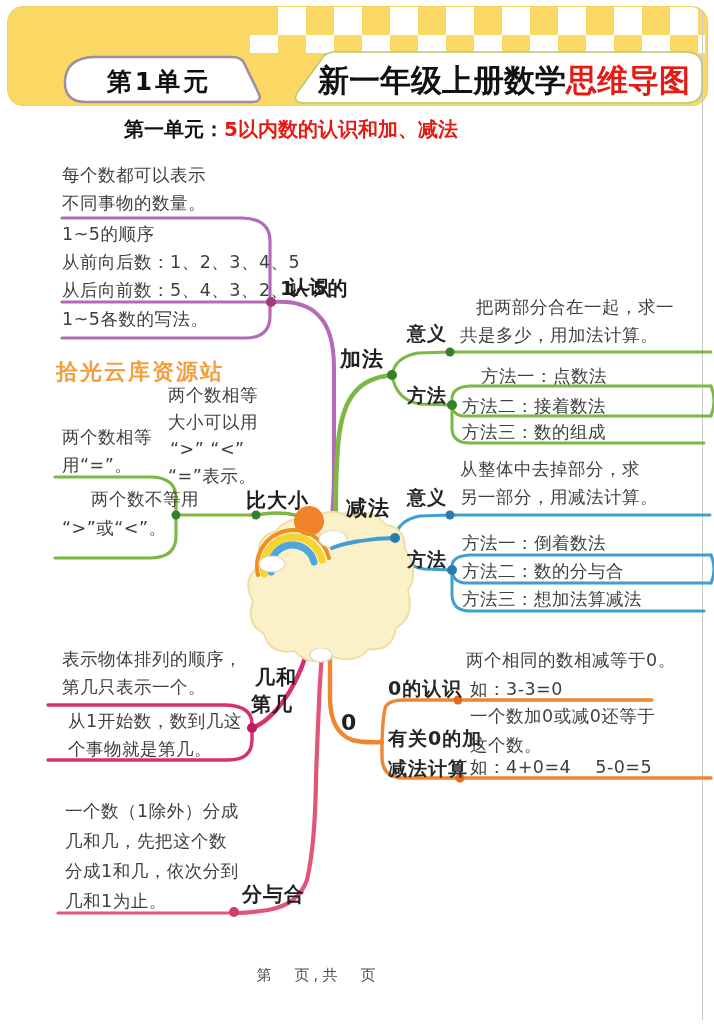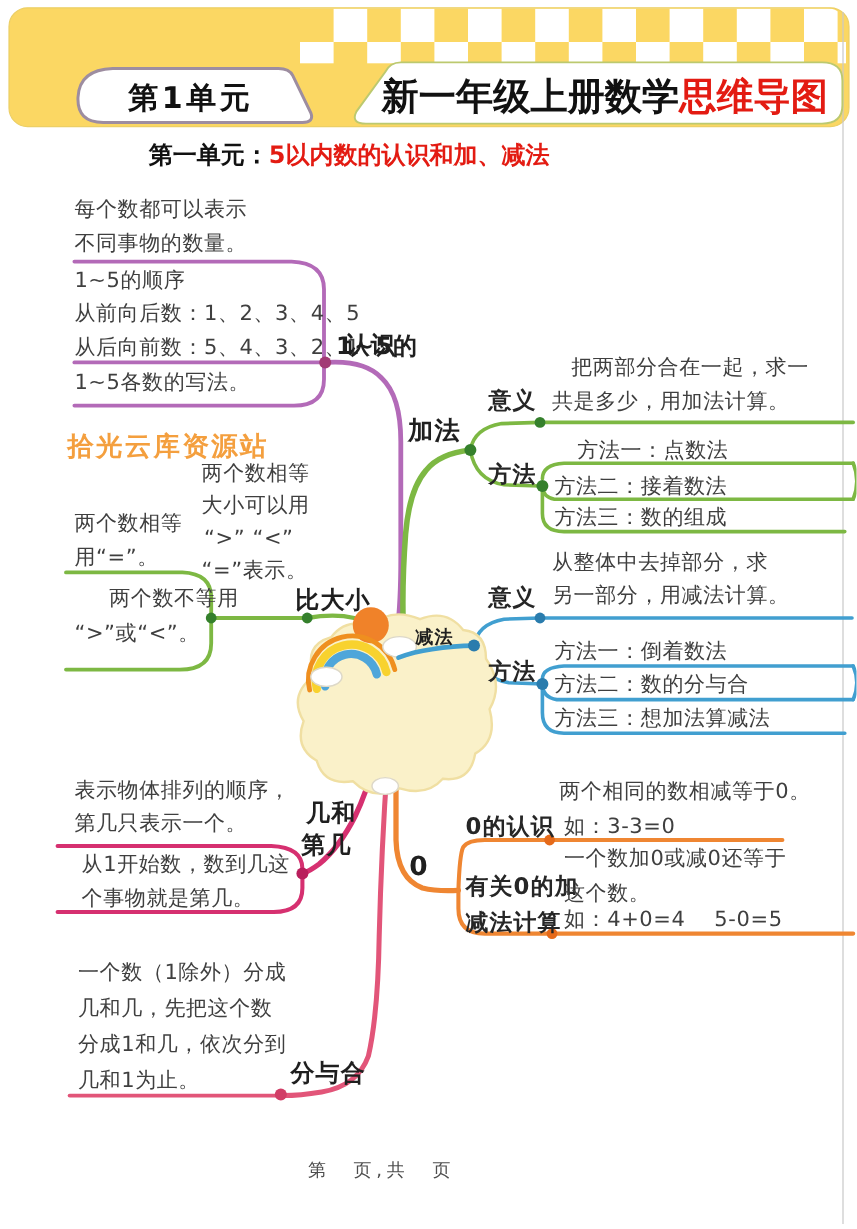--- a/index.html
+++ b/index.html
@@ -160,21 +160,21 @@
 
   <div class="lbl" style="left:340px;top:345px;font-size:21px;">加法</div>
   <div class="sublbl" style="left:407px;top:321px;">意义</div>
   <div class="t" style="left:476px;top:297px;">把两部分合在一起，求一</div>
   <div class="t" style="left:460px;top:325px;">共是多少，用加法计算。</div>
   <div class="sublbl" style="left:407px;top:383px;">方法</div>
   <div class="t" style="left:481px;top:366px;">方法一：点数法</div>
   <div class="t" style="left:462px;top:396px;">方法二：接着数法</div>
   <div class="t" style="left:462px;top:422px;">方法三：数的组成</div>
 
-  <div class="lbl" style="left:346px;top:522px;font-size:15px;">减法</div>
+  <div class="lbl" style="left:346px;top:494px;font-size:21px;">减法</div>
   <div class="sublbl" style="left:407px;top:485px;">意义</div>
   <div class="t" style="left:460px;top:459px;">从整体中去掉部分，求</div>
   <div class="t" style="left:460px;top:487px;">另一部分，用减法计算。</div>
   <div class="sublbl" style="left:407px;top:547px;">方法</div>
   <div class="t" style="left:462px;top:533px;">方法一：倒着数法</div>
   <div class="t" style="left:462px;top:561px;">方法二：数的分与合</div>
   <div class="t" style="left:462px;top:589px;">方法三：想加法算减法</div>
 
 
   <div class="t" style="left:62px;top:649px;">表示物体排列的顺序，</div>

